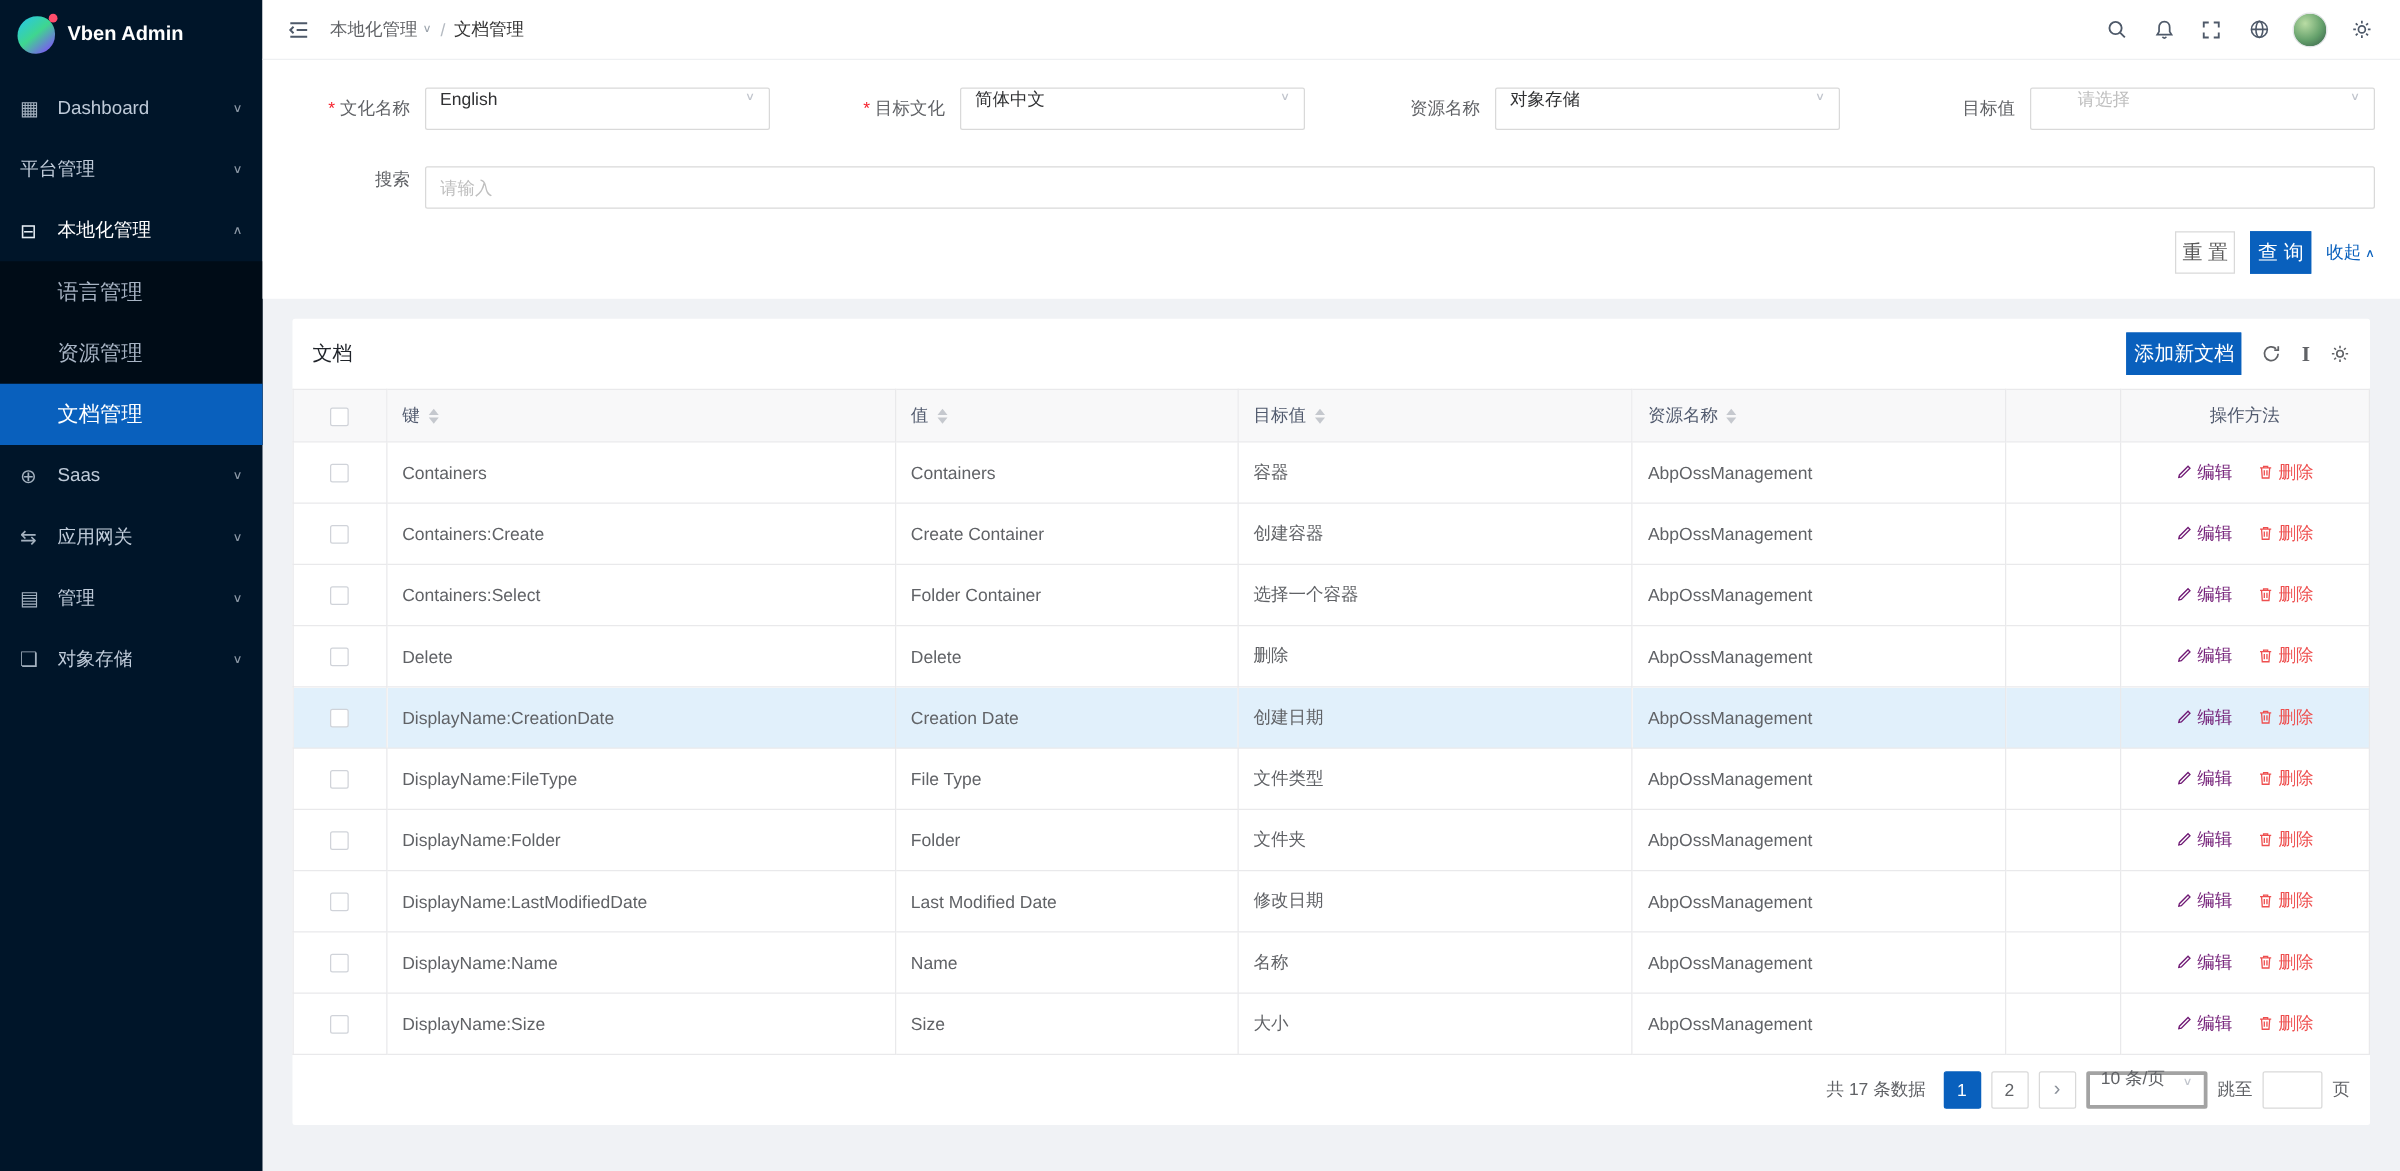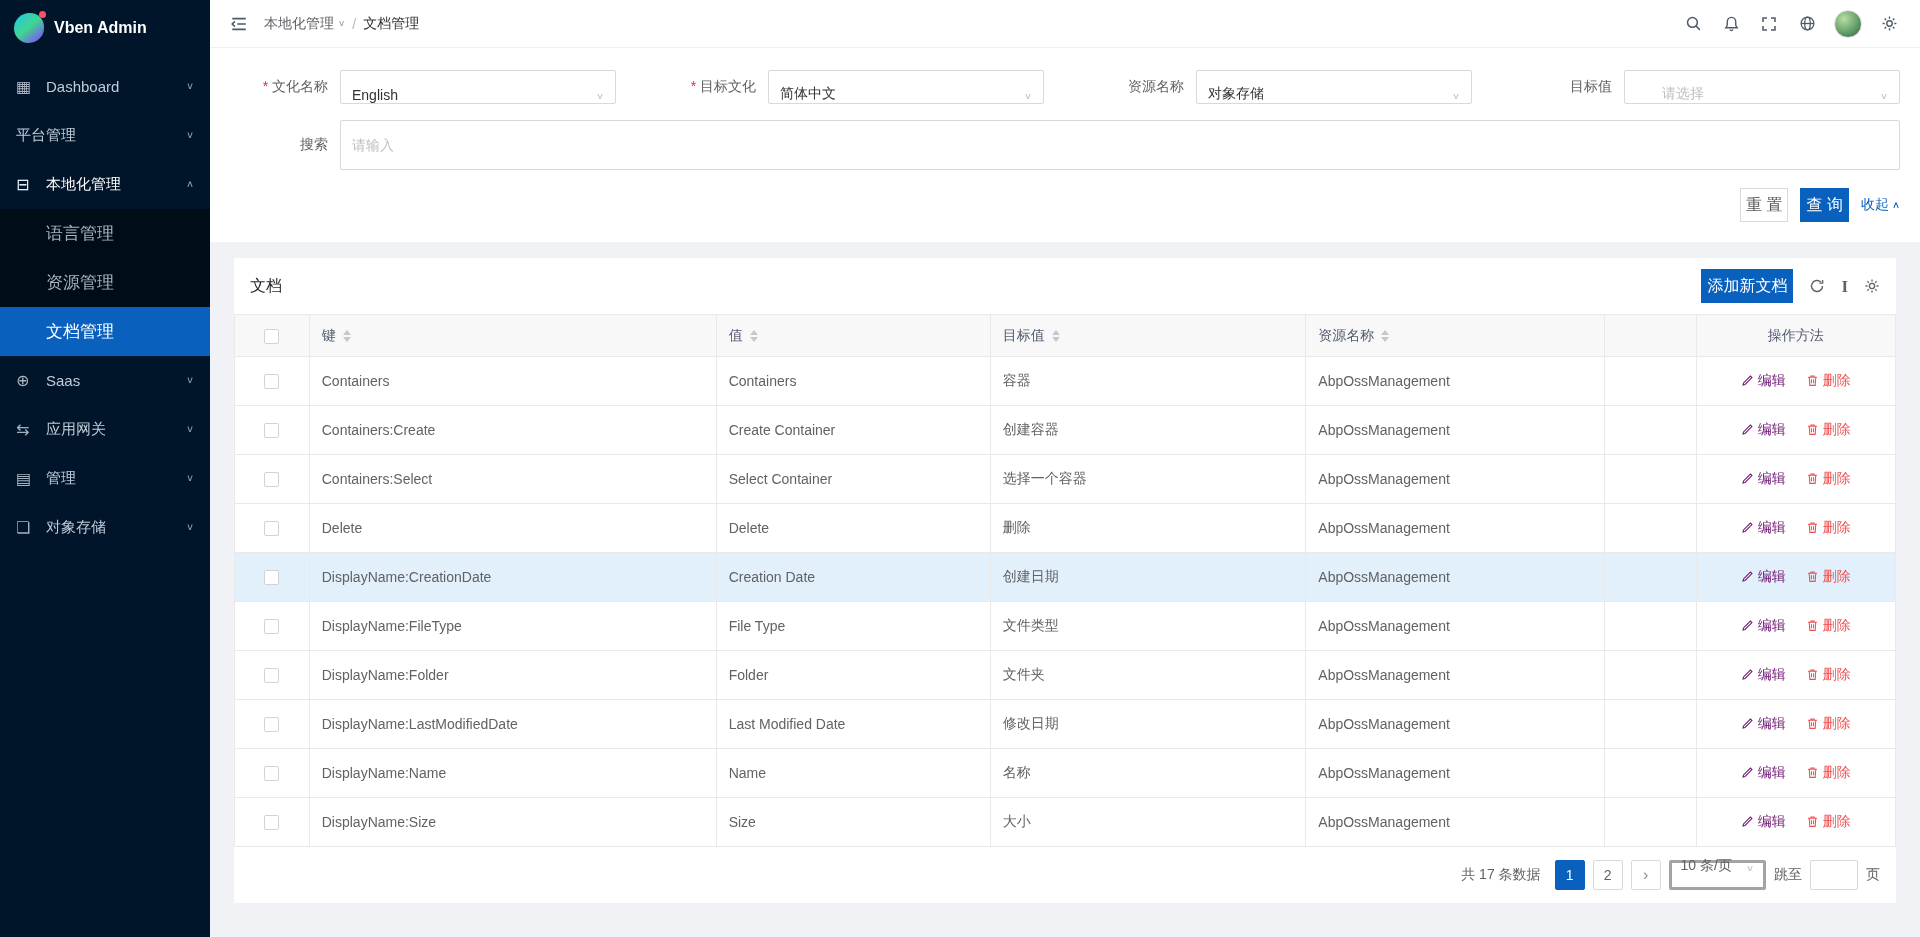--- a/index.html
+++ b/index.html
@@ -42,26 +42,26 @@
 
   
   .filter-panel { background:#fff; padding:22px 20px 20px; flex-shrink:0; }
   .filter-row { display:grid; grid-template-columns:repeat(4,1fr);gap:42px; }
   .filter-row + .filter-row { margin-top:16px; }
   .field { display:flex; align-items:center; min-width:0; }
   .field-search { grid-column:1 / span 4; }
   .flabel { width:110px; flex-shrink:0; text-align:right; padding-right:12px; color:#606266; font-size:14px; white-space:nowrap; }
   .field.required .flabel::before { content:"* "; color:#f5222d; }
   .select { flex:1; height:34px; background:#fff; border:1px solid #d9d9d9; border-radius:2px;
-    display:flex; align-items:flex-end; padding:0 11px; cursor:pointer; min-width:0; }
+    display:flex; align-items:flex-start; padding:0 11px; cursor:pointer; min-width:0; }
   .sel-val { flex:1; font-size:14px; color:#303133; overflow:hidden; white-space:nowrap; }
   .sel-val.placeholder { color:#bfbfbf;margin-left:26px; }
   .sel-arrow { font-size:11px; color:#c0c4cc; transform:scaleY(.8); margin-left:6px; }
-  .text-input { flex:1; height:50px; border:1px solid #d9d9d9; border-radius:2px; padding:0 11px; font-size:14px;
-    color:#303133; outline:none; font-family:inherit; }
+  .text-input { flex:1; height:34px; border:1px solid #d9d9d9; border-radius:2px; padding:0 11px; font-size:14px;
+    color:#303133; outline:none; font-family:inherit;margin-top:13px; }
   .text-input::placeholder { color:#bfbfbf; }
   .filter-actions { margin-top:18px; display:flex; justify-content:flex-end; align-items:center; gap:12px; }
   .btn { height:34px; padding:0 5px; border-radius:0; font-size:16px; border:1px solid #d9d9d9;
     background:#fff; color:#595959; cursor:pointer; font-family:inherit; }
   .btn-primary { background:#0960bd; border-color:#0960bd; color:#fff; }
   .collapse-link { display:inline-flex; align-items:center; gap:3px; color:#0960bd; font-size:14px; cursor:pointer; text-decoration:none; }
   .collapse-link .up { font-size:11px; transform:scaleY(.85); }
 
   
   .table-card { margin:16px 24px 0; background:#fff; border-radius:2px; flex-shrink:0; }
@@ -393,21 +393,21 @@
         </svg>
         <span class="txt">删除</span>
       </a>
     </td>
   </tr>
             <tr class="data-row">
     <td class="col-check">
       <span class="checkbox"></span>
     </td>
     <td>Containers:Select</td>
-    <td>Select Container</td>
+    <td>Folder Container</td>
     <td>选择一个容器</td>
     <td>AbpOssManagement</td>
     <td></td>
     <td class="col-actions">
       <a class="action edit">
         <svg width="13" height="13" viewBox="0 0 16 16" fill="none" stroke="currentColor" stroke-width="1.3">
           <path d="M2.5 13.5l.6-2.5 8.5-8.5 1.9 1.9-8.5 8.5-2.5.6z"></path>
         </svg>
         <span class="txt">编辑</span>
       </a><a class="action del">

